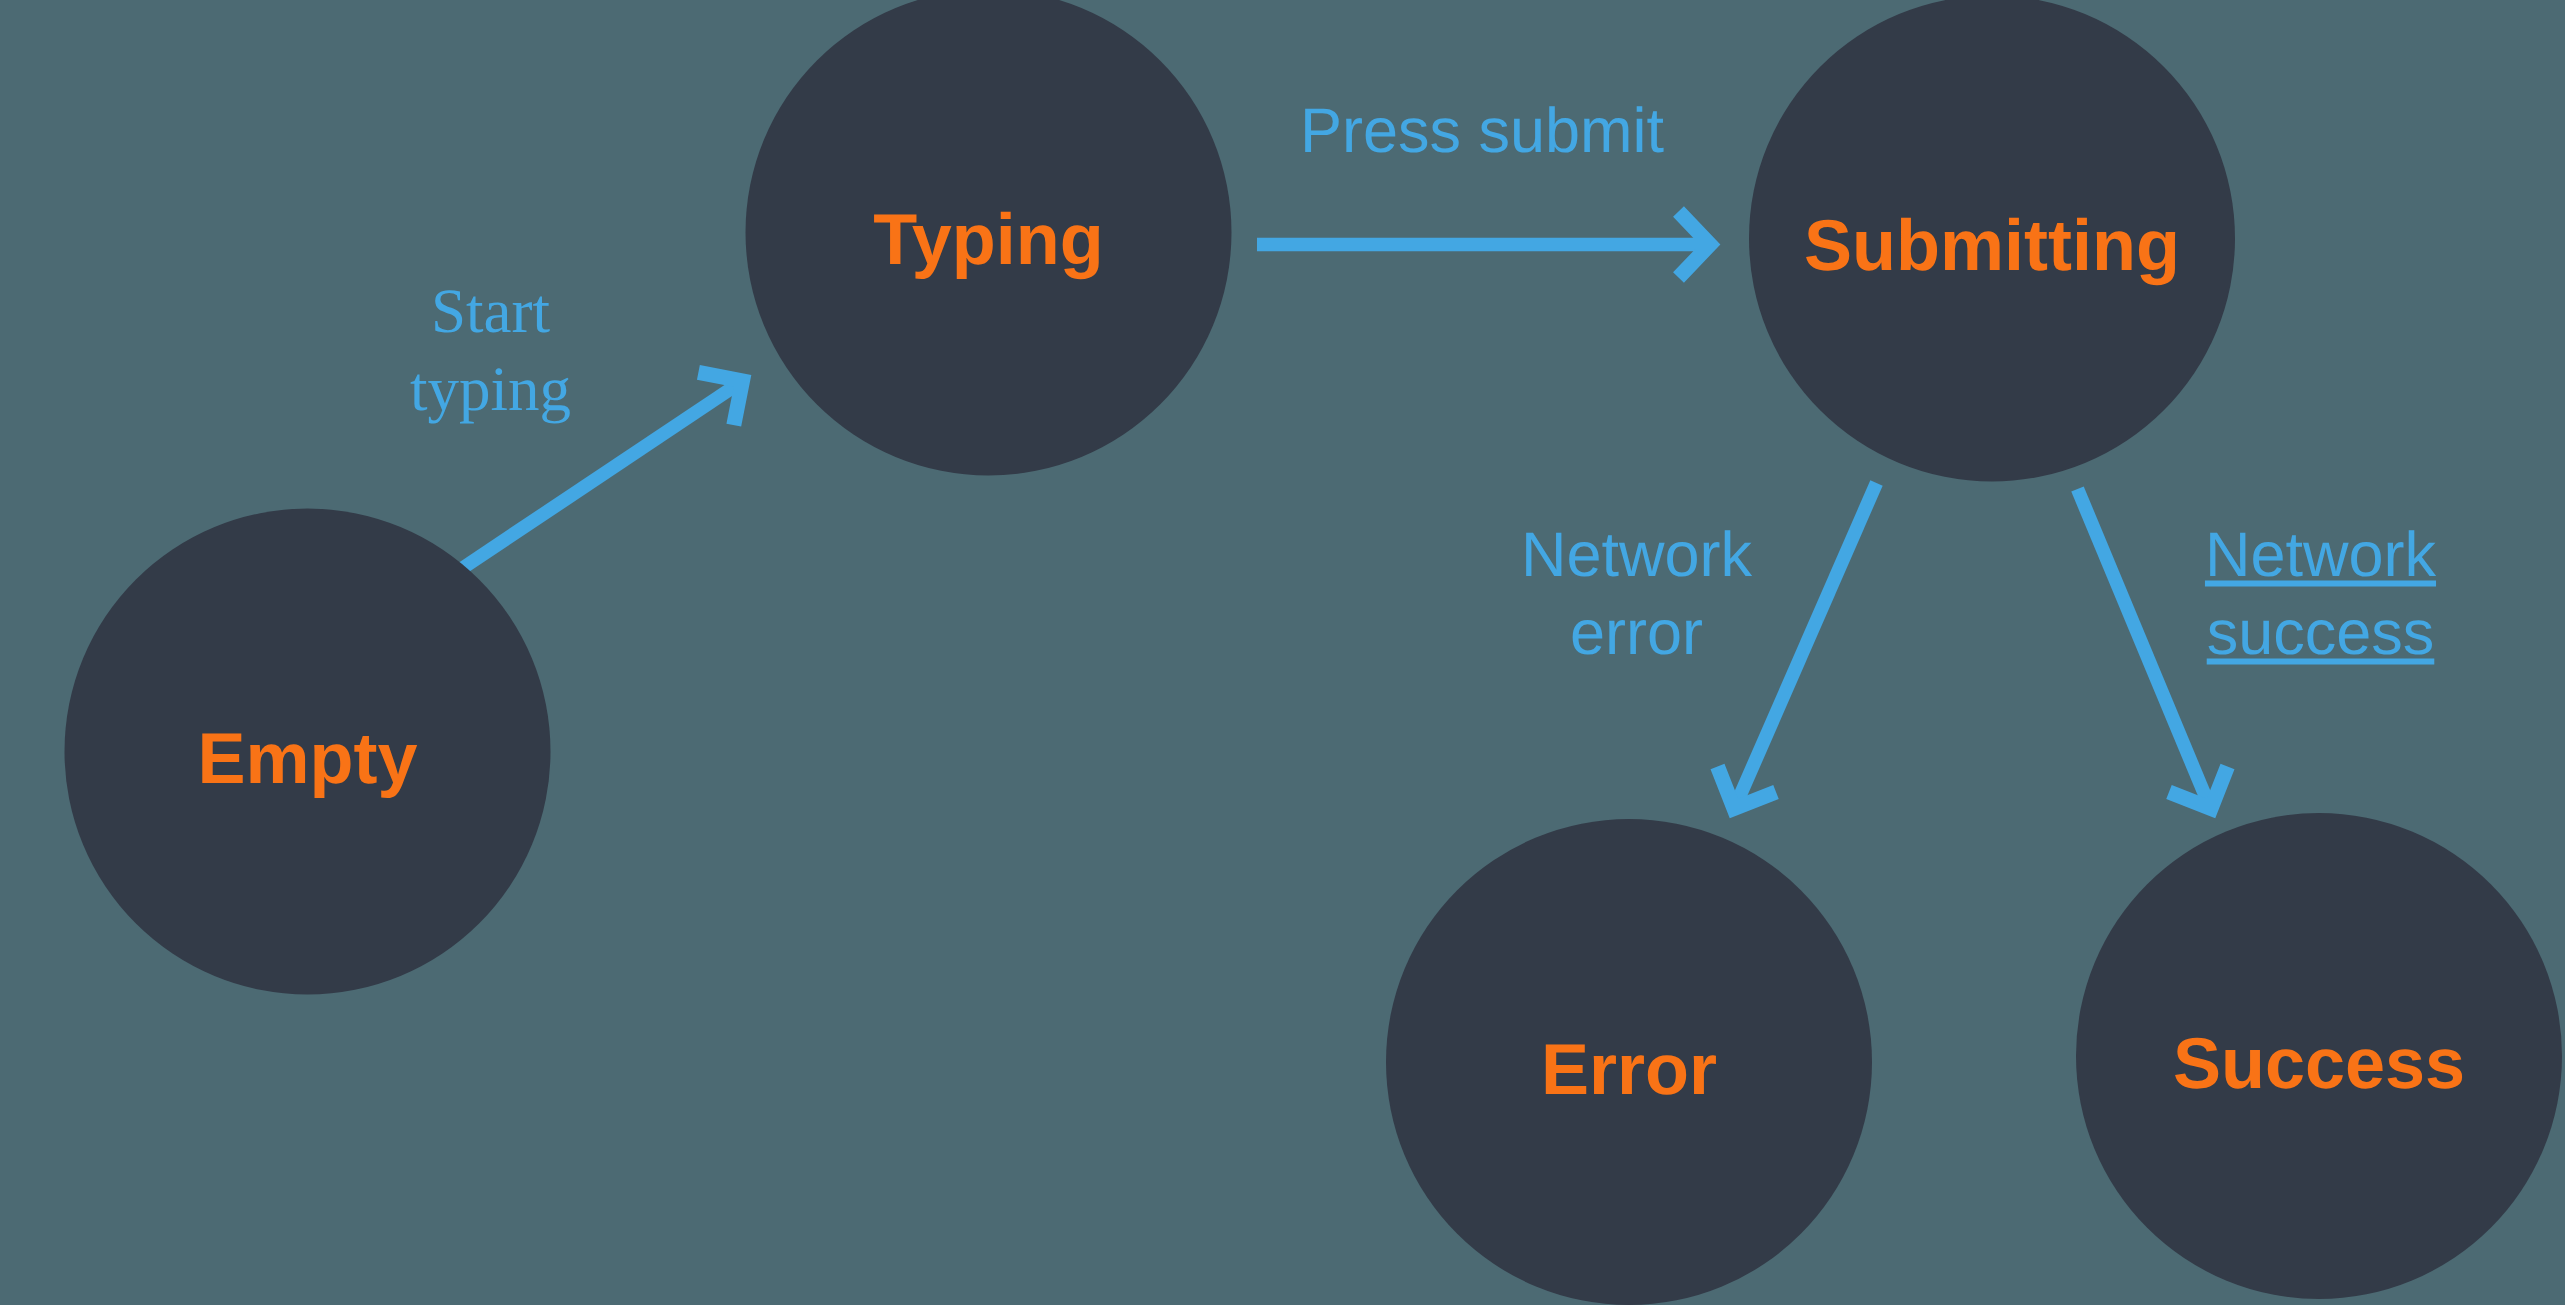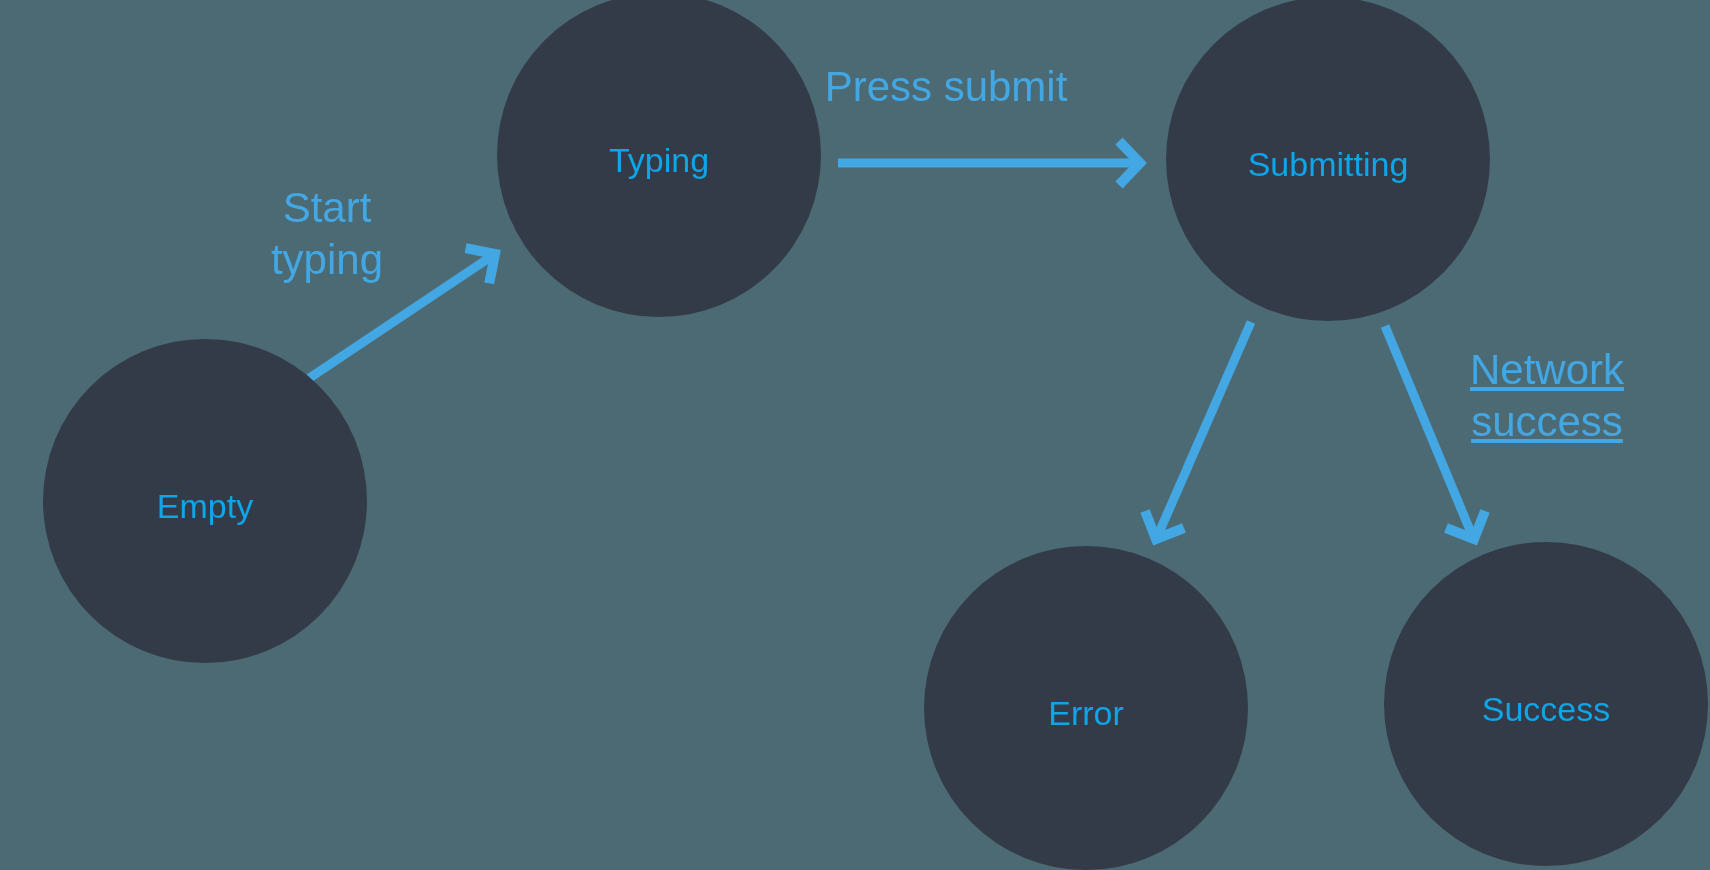--- a/index.html
+++ b/index.html
@@ -19,42 +19,42 @@
     position: absolute;
     width: 324px;
     height: 324px;
     border-radius: 50%;
     background: #333B48;
     display: flex;
     align-items: center;
     justify-content: center;
   }
   .node .node-label {
-    color: #0ea5e9;
-    font-size: 34px;
-    font-weight: 400;
+    color: #f97316;
+    font-size: 48px;
+    font-weight: 700;
     transform: translateY(5px);
     white-space: nowrap;
   }
   .node-empty      { left: -1px;   top: 339px; margin-left: 44px; }
   .node-typing     { left: 497px;  top: -7px;  }
   .node-submitting { left: 1166px; top: -3px;  }
   .node-error      { left: 924px;  top: 546px; }
   .node-success    { left: 1384px; top: 542px; }
 
   .edge-label {
     position: absolute;
     color: #43A7E3;
     font-size: 42px;
     font-weight: 400;
     line-height: 52px;
     text-align: center;
   }
-  .label-start-typing    { left: 237px;  top: 182px; width: 180px; }
-  .label-press-submit    { left: 796px;  top: 61px;  width: 300px; }
+  .label-start-typing    { left: 237px;  top: 182px; width: 180px; font-family: Liberation Serif, serif; }
+  .label-press-submit    { left: 838px;  top: 61px;  width: 300px; }
   .label-network-error   { left: 971px;  top: 344px; width: 240px; }
   .label-network-success { left: 1427px; top: 344px; width: 240px; text-decoration: underline; }
 
   .arrows {
     position: absolute;
     left: 0;
     top: 0;
     pointer-events: none;
   }
   .arrows line, .arrows polyline {
@@ -105,16 +105,17 @@
   </div>
 
   <div class="node node-success">
     <span class="node-label">Success</span>
   </div>
 
   <div class="edge-label label-start-typing">Start typing</div>
 
   <div class="edge-label label-press-submit">Press submit</div>
 
+  <div class="edge-label label-network-error">Network error</div>
 
   <div class="edge-label label-network-success">Network success</div>
 
 </div>
 
 </body></html>

